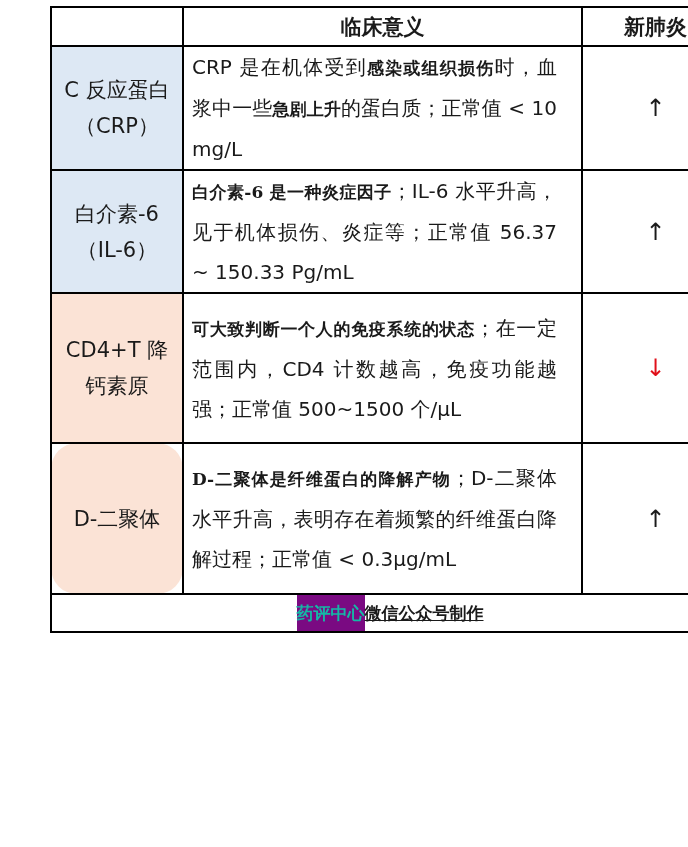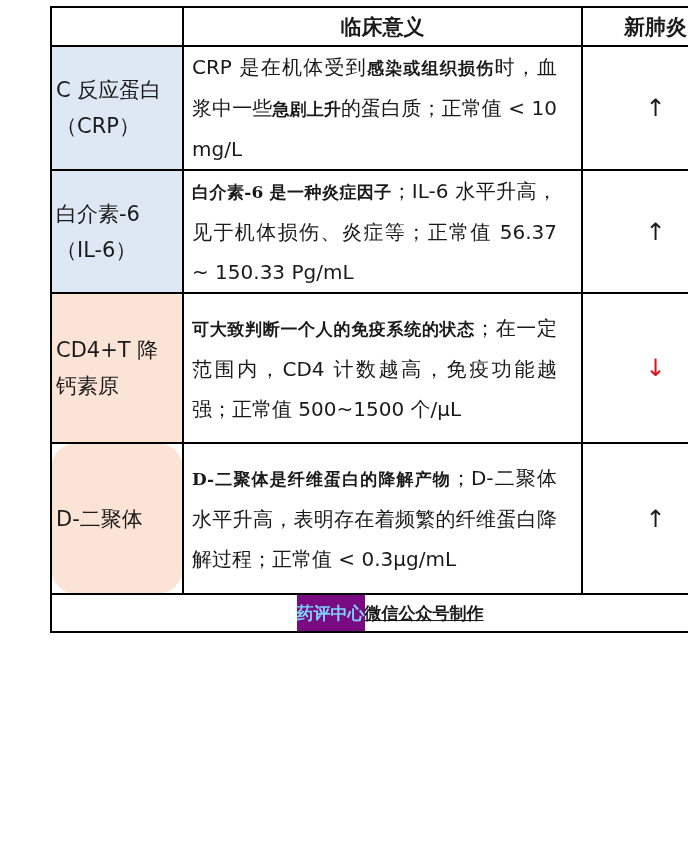--- a/index.html
+++ b/index.html
@@ -37,21 +37,21 @@
     col.c3 { width: 147px; }
 
     .hdr th {
       height: 37px;
       font-weight: bold;
       font-size: 21px;
       text-align: center;
       background: #fff;
     }
     .label {
-      text-align: left;
+      text-align: center;
       font-size: 21px;
       line-height: 36px;
       padding: 0 4px;
     }
     .label.blue { background: #dde8f4; }
     .label.peach { background: #fbe3d6; }
 
     .desc {
       font-size: 20px;
       line-height: 40px;
@@ -80,21 +80,21 @@
 
     .footer td {
       height: 36px;
       text-align: center;
       font-family: "DejaVu Serif", "Liberation Serif", serif;
       font-weight: bold;
       font-size: 17px;
     }
     .footer .brand {
       background: #7a0a82;
-      color: #7dd3fc;
+      color: #14b8a6;
       display: inline-block;
       padding: 4px 0;
       line-height: 28px;
     }
     .footer .rest {
       display: inline-block;
       line-height: 28px;
       text-decoration: underline;
     }
   </style>

